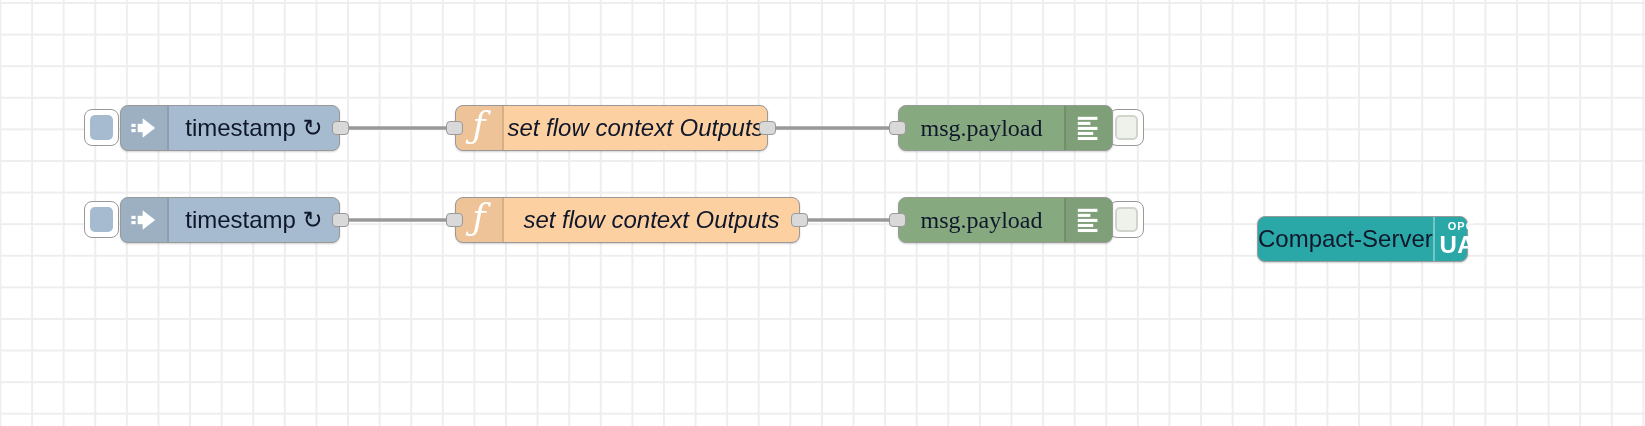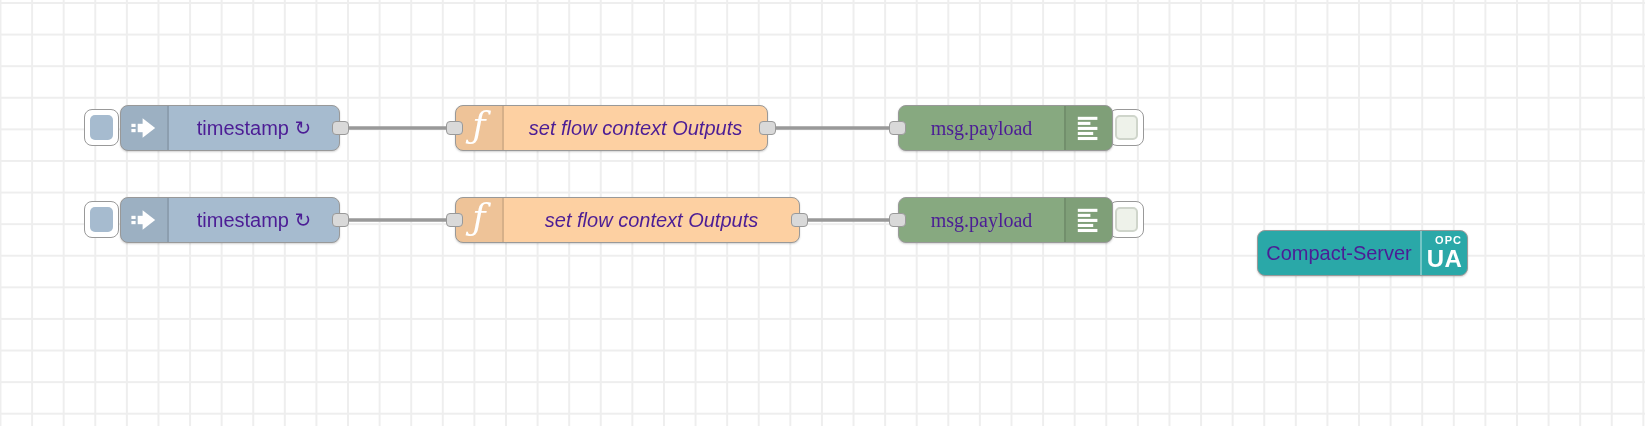--- a/index.html
+++ b/index.html
@@ -31,24 +31,24 @@
     align-items: stretch;
     box-shadow: 0 1px 2px rgba(0,0,0,0.18);
     z-index: 3;
     cursor: pointer;
   }
   .node .label {
     flex: 1;
     display: flex;
     align-items: center;
     justify-content: center;
-    font-size: 20px;
-    color: #4c1d95;
+    font-size: 24px;
+    color: #0f172a;
     white-space: nowrap;
-    padding: 0 8px;
+    padding: 0 0;
   }
   .node.function .label { font-style: italic; }
 
   .icon-section {
     width: 46px;
     background: rgba(0,0,0,0.06);
     display: flex;
     align-items: center;
     justify-content: center;
     flex: none;
@@ -201,21 +201,21 @@
         <rect x="2" y="12.8" width="11" height="2.2" fill="#ffffff"></rect>
         <rect x="2" y="16.4" width="14" height="2.2" fill="#ffffff"></rect>
       </svg>
     </div>
   </div>
 
   <div class="side-button debug-btn" style="left:1109px; top:201px;">
     <div class="inner"></div>
   </div>
 
-  <div class="node server" style="left:1257px; top:230px; width:211px;">
+  <div class="node server" style="left:1257px; top:216px; width:211px;">
     <div class="label">Compact-Server</div>
     <div class="server-badge">
       <span class="l1">OPC</span>
       <span class="l2">UA</span>
     </div>
   </div>
 
   <div class="port" style="left:332px;  top:121px;"></div>
   <div class="port" style="left:446px;  top:121px;"></div>
   <div class="port" style="left:759px;  top:121px;"></div>

